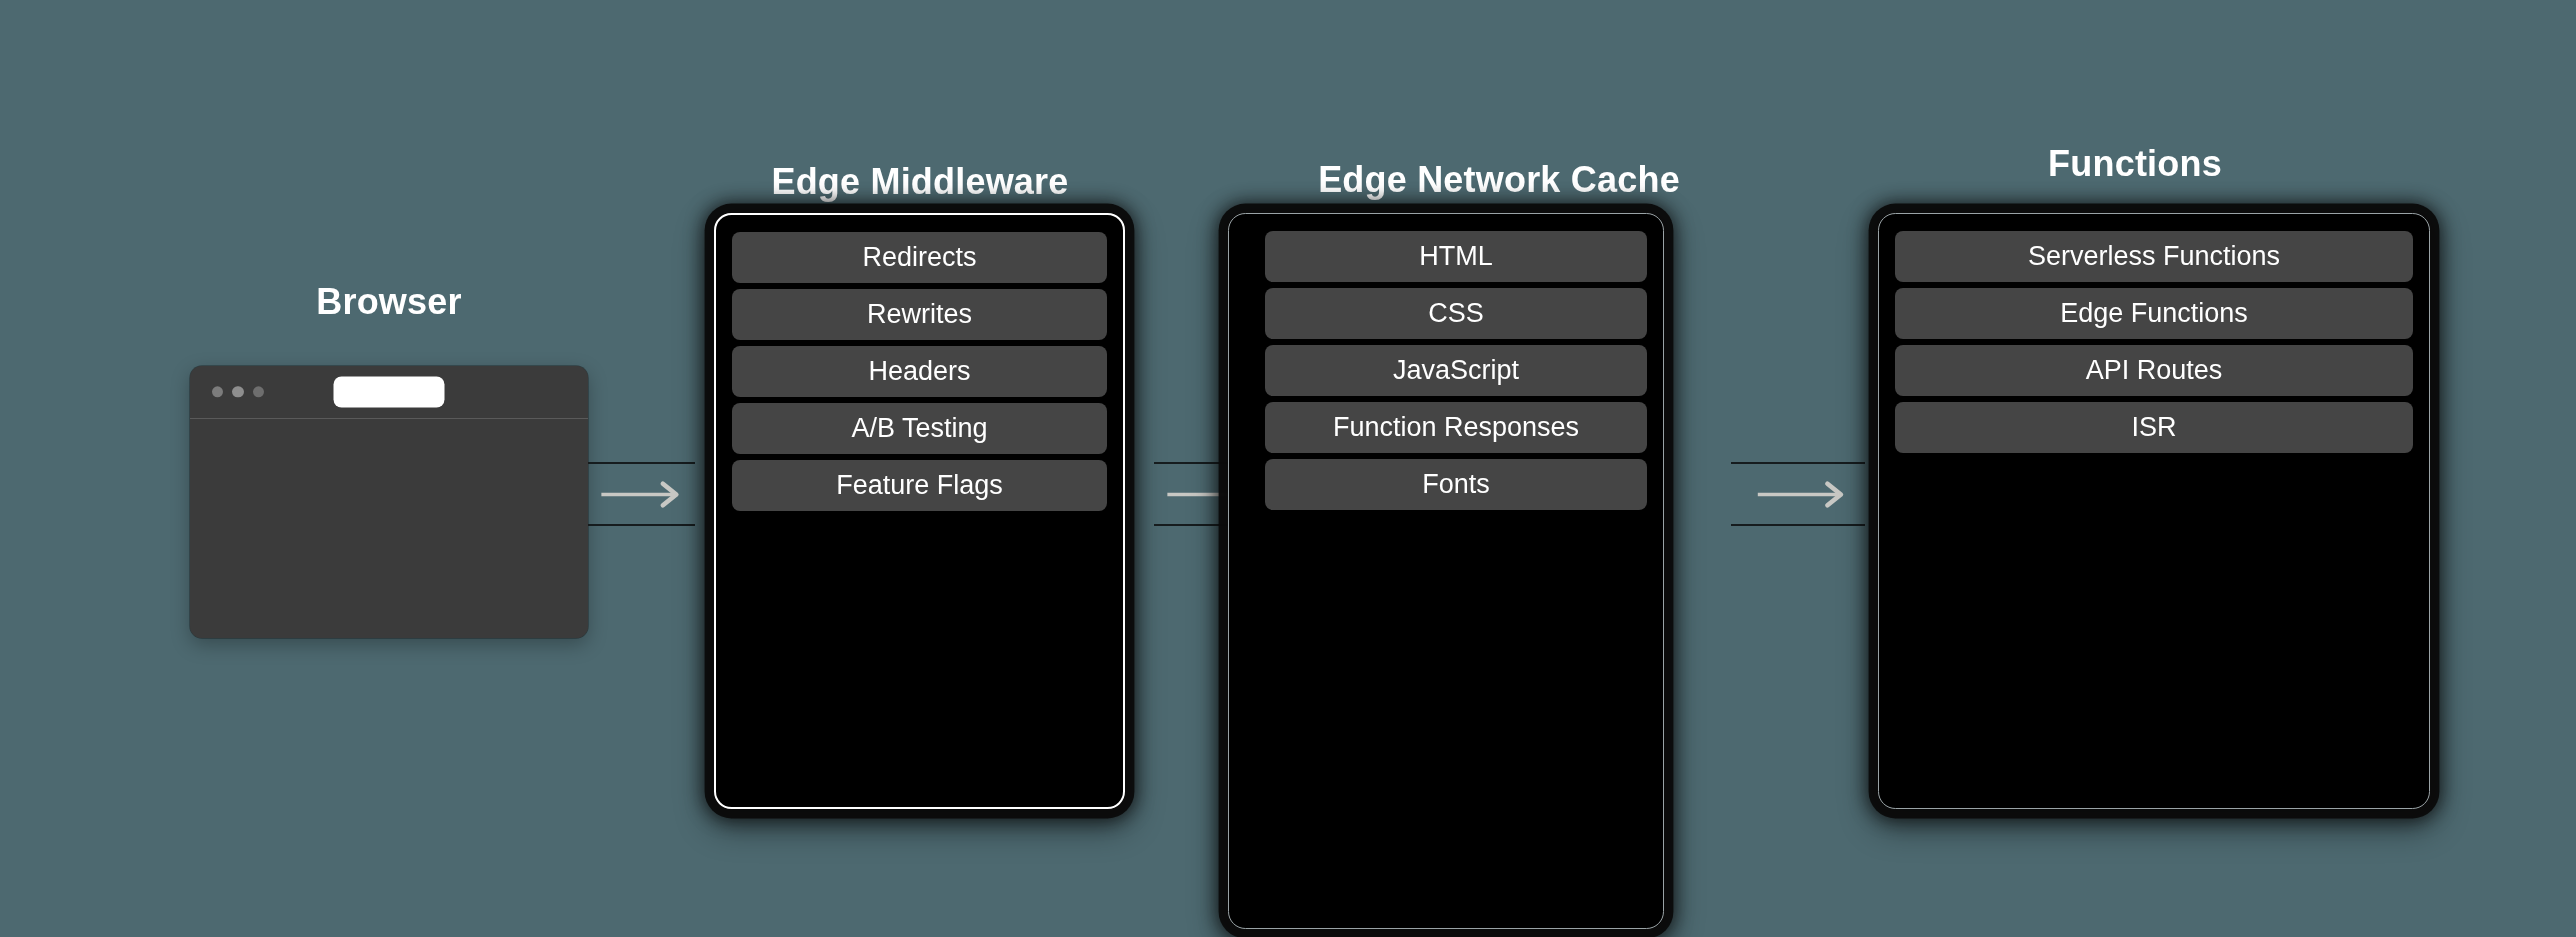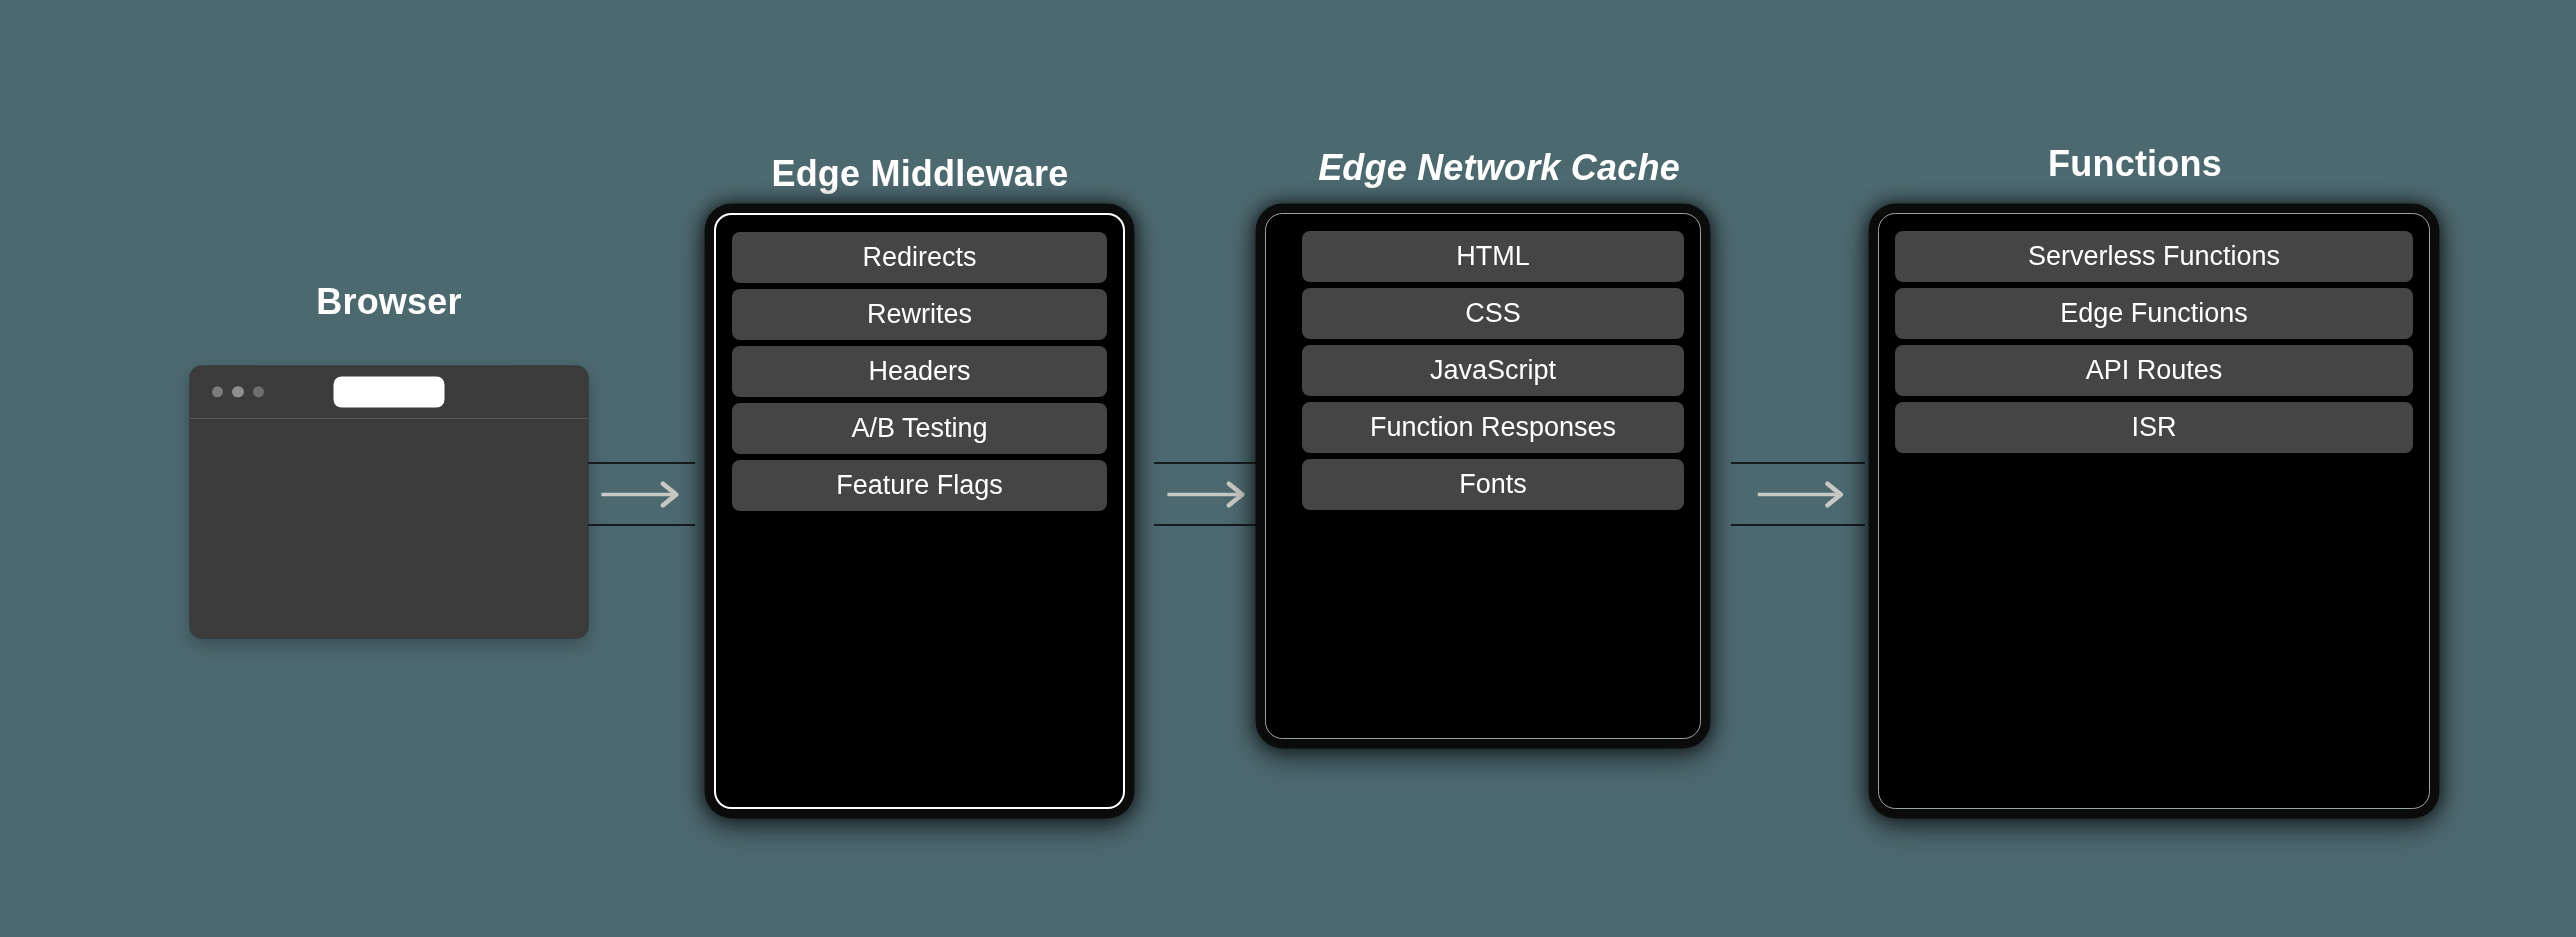--- a/index.html
+++ b/index.html
@@ -157,40 +157,40 @@
     <div id="browser-viewport"></div>
   </div>
 
   <div class="connector" style="left:588px; top:462px; width:107px; height:64px;">
     <svg class="connector-arrow" viewBox="0 0 160 46" preserveAspectRatio="none">
       <path d="M20 23 H128" stroke="#c8c8c4" stroke-width="5" fill="none"></path>
       <path d="M112 7 L132 23 L112 39" stroke="#c8c8c4" stroke-width="7" fill="none" stroke-linecap="round" stroke-linejoin="round"></path>
     </svg>
   </div>
 
-  <div class="section-title" style="left:920px; top:156px;">Edge Middleware</div>
+  <div class="section-title" style="left:920px; top:164px;">Edge Middleware</div>
 
   <div class="stack-card highlighted" style="left:714px; top:213px; width:411px; height:596px;">
     <div class="pill">Redirects</div>
     <div class="pill">Rewrites</div>
     <div class="pill">Headers</div>
     <div class="pill">A/B Testing</div>
     <div class="pill">Feature Flags</div>
   </div>
 
   <div class="connector" style="left:1154px; top:462px; width:107px; height:64px;">
     <svg class="connector-arrow" viewBox="0 0 160 46" preserveAspectRatio="none">
       <path d="M20 23 H128" stroke="#c8c8c4" stroke-width="5" fill="none"></path>
       <path d="M112 7 L132 23 L112 39" stroke="#c8c8c4" stroke-width="7" fill="none" stroke-linecap="round" stroke-linejoin="round"></path>
     </svg>
   </div>
 
-  <div class="section-title" style="left:1499px; top:150px;font-style:italic;">Edge Network Cache</div>
-
-  <div class="stack-card plain" style="left:1265px; top:213px; width:436px; height:526px;padding-left:36px;">
+  <div class="section-title" style="left:1499px; top:162px;">Edge Network Cache</div>
+
+  <div class="stack-card plain" style="left:1228px; top:213px; width:436px; height:716px;padding-left:36px;">
     <div class="pill">HTML</div>
     <div class="pill">CSS</div>
     <div class="pill">JavaScript</div>
     <div class="pill">Function Responses</div>
     <div class="pill">Fonts</div>
   </div>
 
   <div class="connector" style="left:1731px; top:462px; width:134px; height:64px;">
     <svg class="connector-arrow" viewBox="0 0 200 46" preserveAspectRatio="none">
       <path d="M40 23 H160" stroke="#c8c8c4" stroke-width="5" fill="none"></path>

